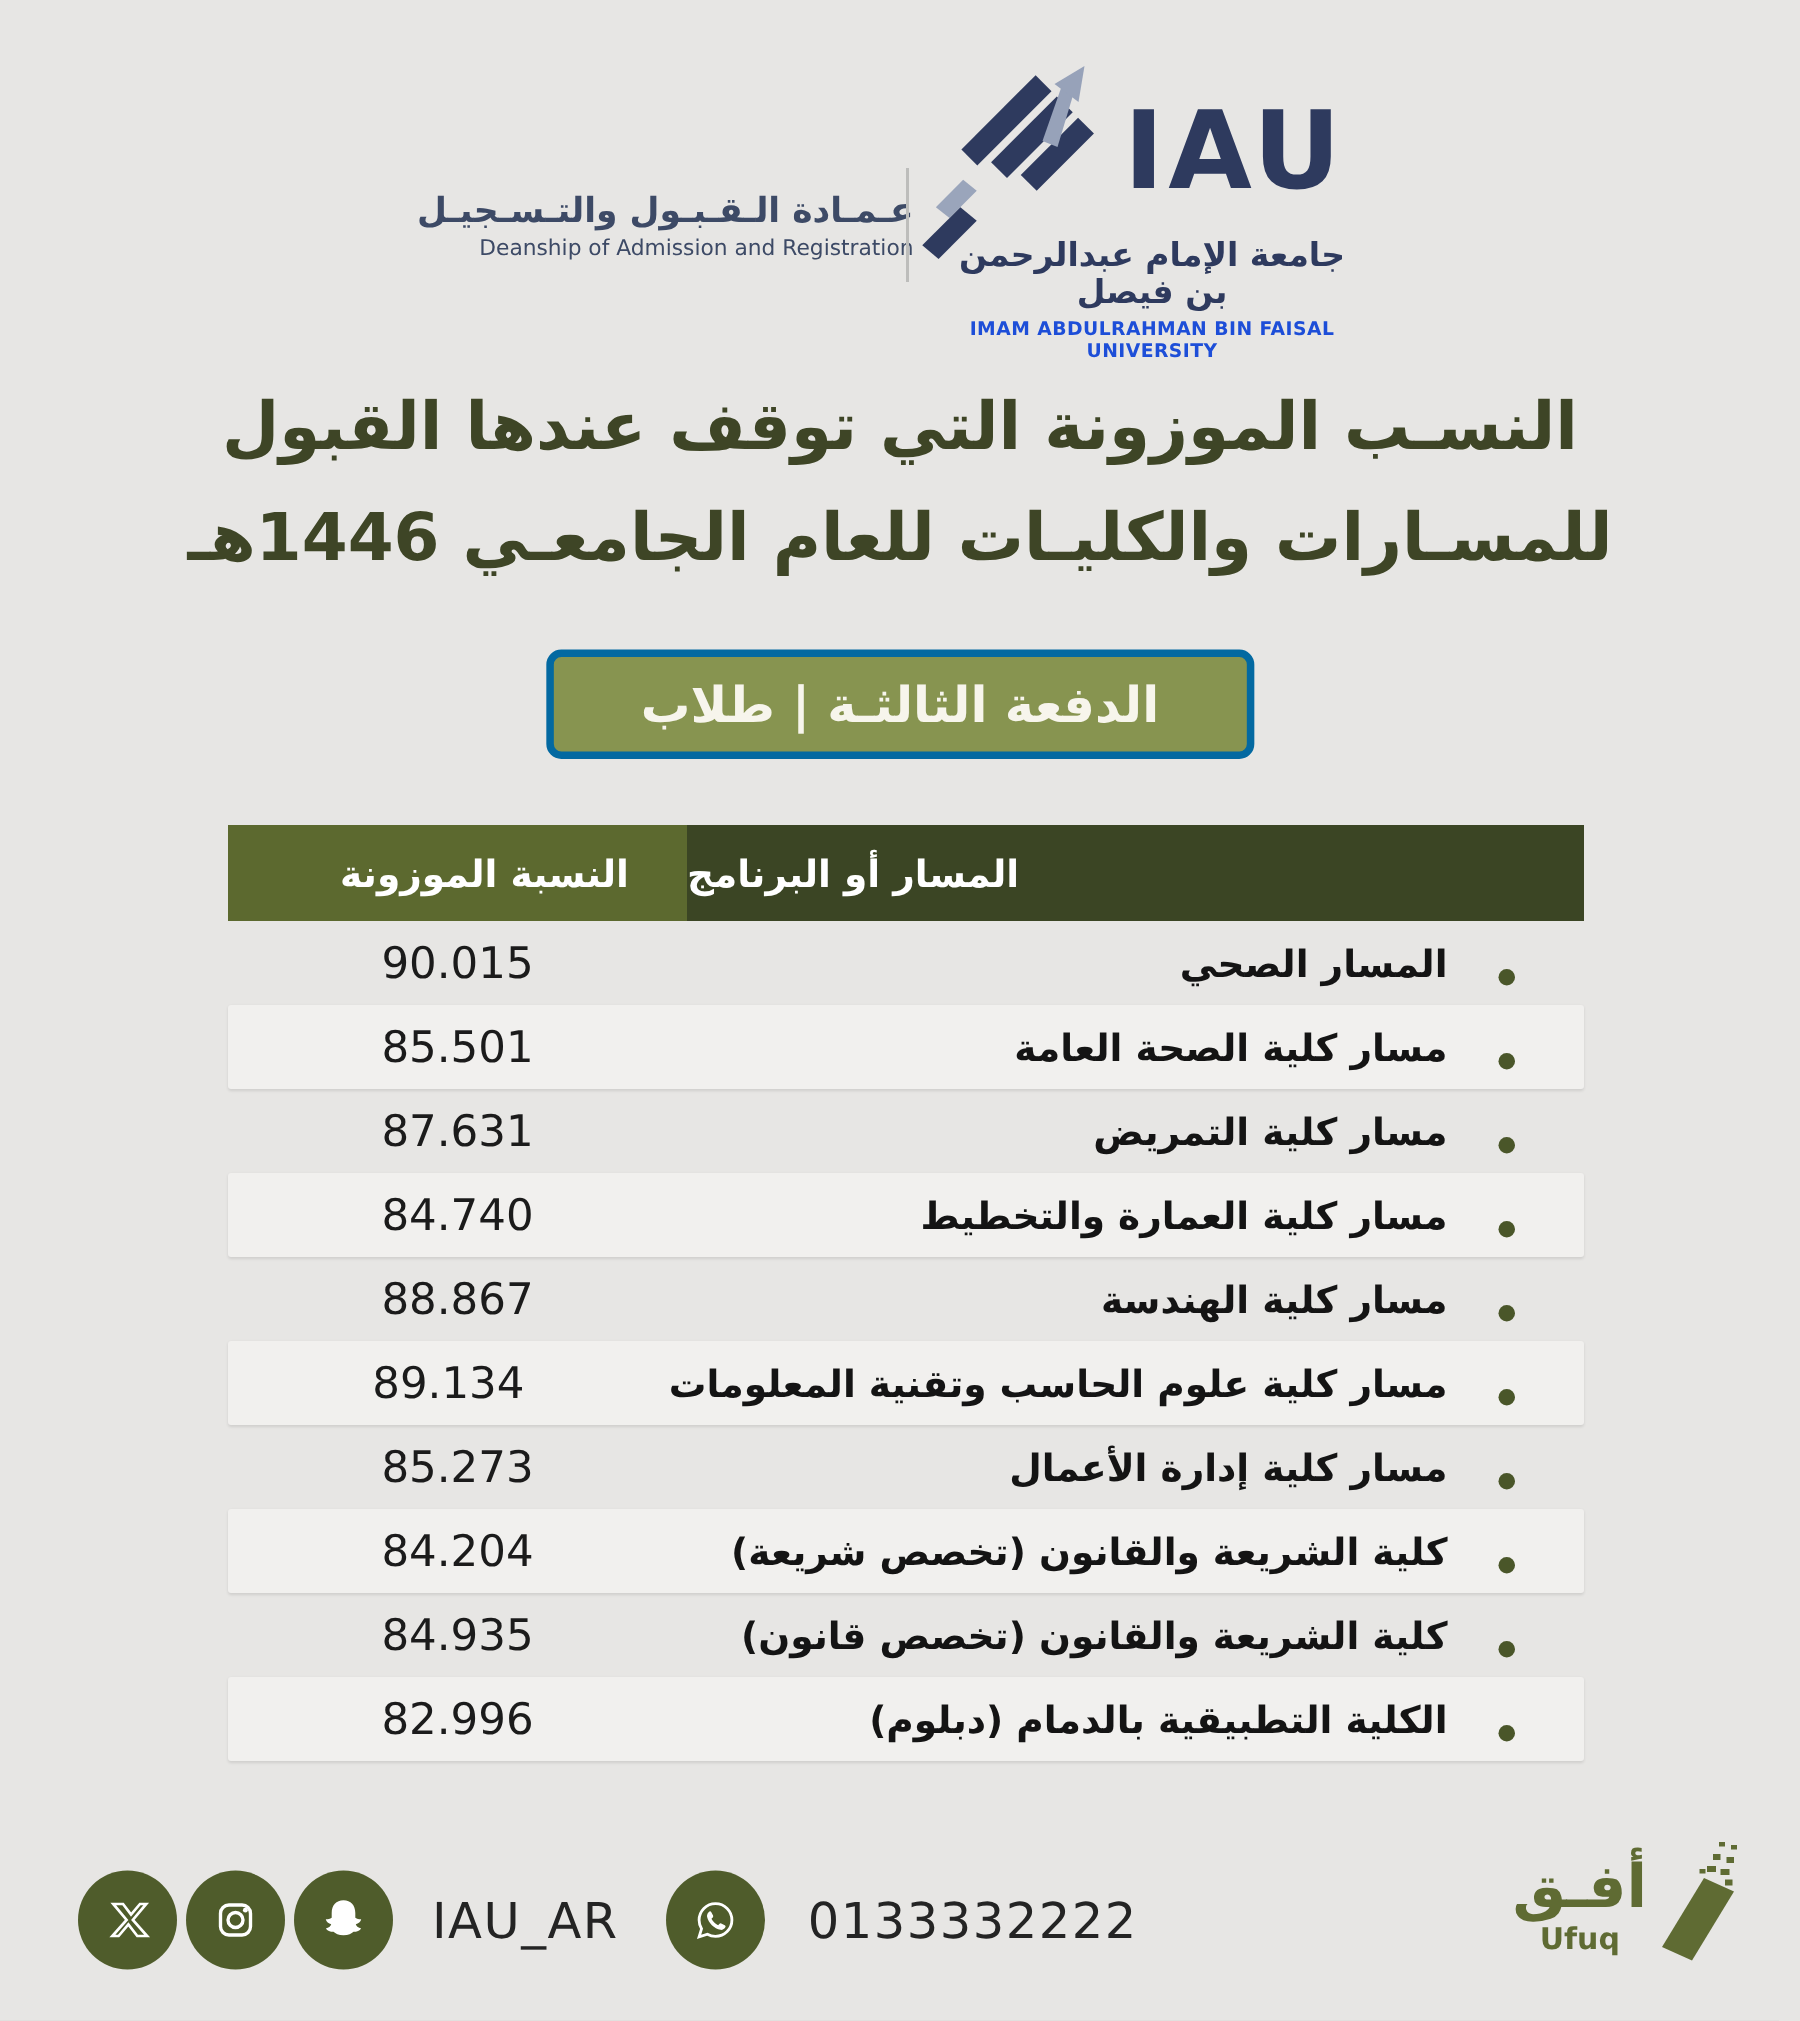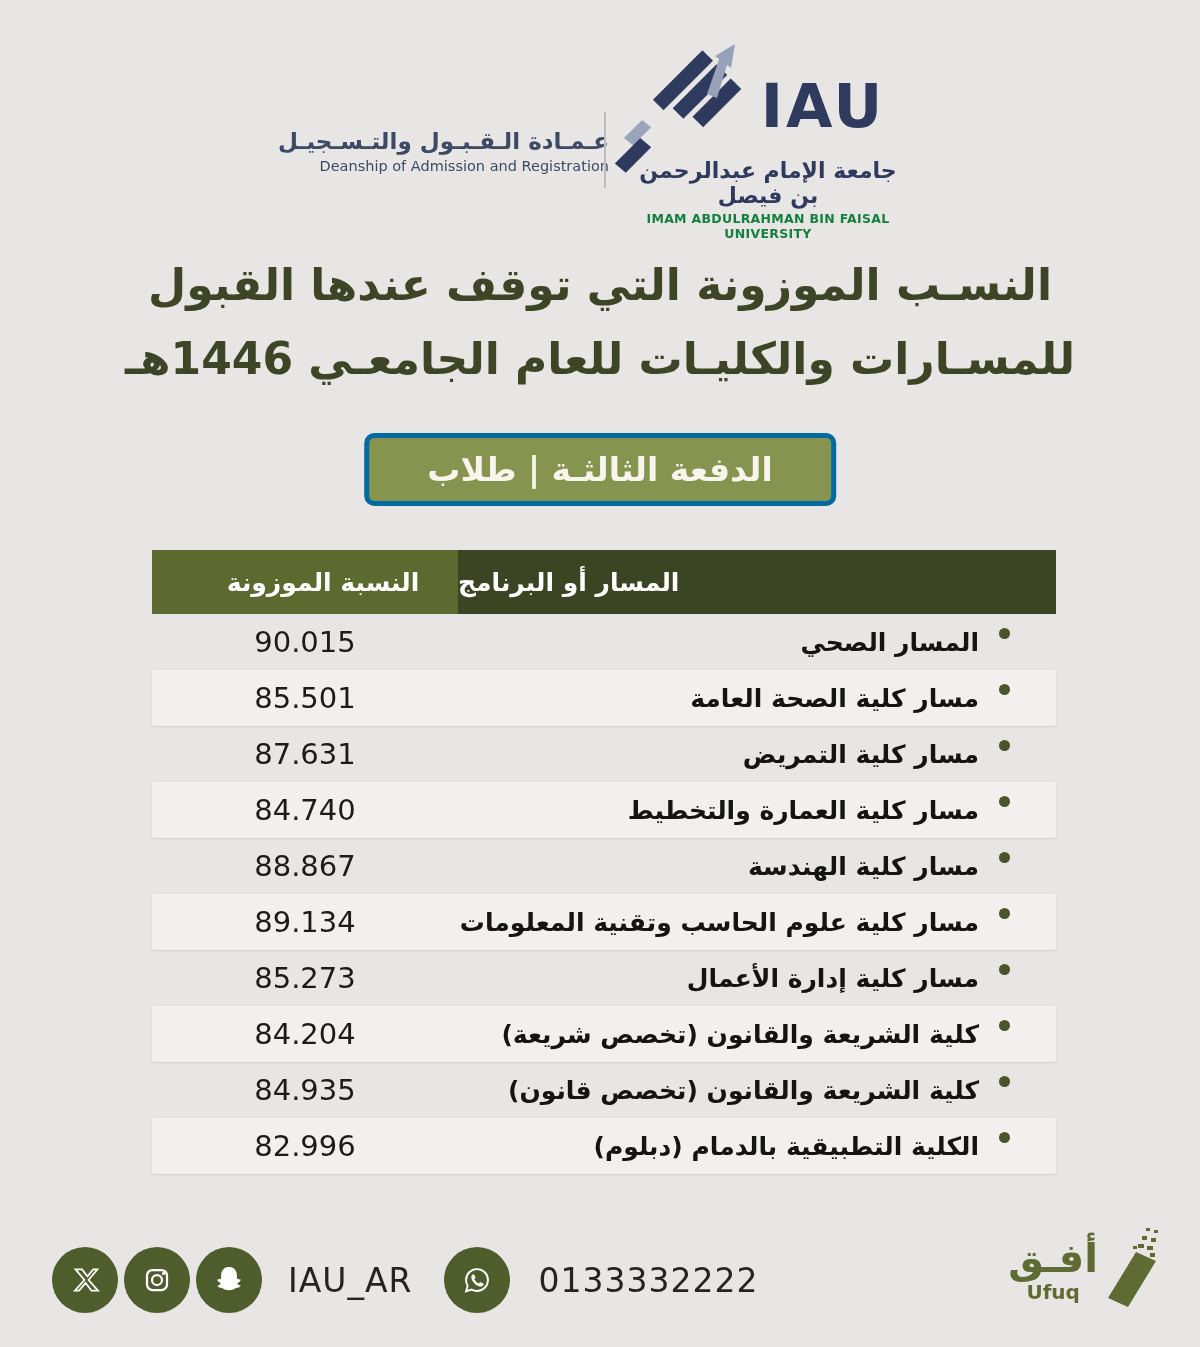--- a/index.html
+++ b/index.html
@@ -11,43 +11,43 @@
 
   
   .logos { position:absolute; top:0; left:0; width:100%; height:220px; }
   .deanship { position:absolute; left:278px; top:116px; display:flex; align-items:center; gap:4px; }
   .deanship-text { text-align:right; }
   .deanship-ar { font-size:23px; font-weight:bold; color:#3d4a66; direction:rtl; letter-spacing:1px; }
   .deanship-en { font-size:14.5px; color:#3d4a66; margin-top:4px; }
   .logo-divider { position:absolute; left:604px; top:112px; width:2px; height:76px; background:#bdbdbb; }
   .iau { position:absolute; left:628px; top:42px; width:280px; text-align:center; }
   .iau-top { display:flex; justify-content:center; align-items:flex-end; gap:2px; }
-  .iau-abbr { font-size:60px; font-weight:600; color:#2e3a5e; letter-spacing:3px; line-height:1; padding-bottom:6px; }
+  .iau-abbr { font-size:72px; font-weight:600; color:#2e3a5e; letter-spacing:3px; line-height:1; padding-bottom:6px; }
   .iau-ar { font-size:22px; font-weight:bold; color:#2e3a5e; direction:rtl; margin-top:16px; }
-  .iau-en { font-size:12.5px; font-weight:bold; color:#15803d; margin-top:3px; letter-spacing:0.3px; }
+  .iau-en { font-size:12.5px; font-weight:bold; color:#1d4ed8; margin-top:3px; letter-spacing:0.3px; }
 
   
   .title { position:absolute; top:248px; left:0; width:100%; text-align:center;
            color:#3e4526; font-weight:bold; font-size:44px; line-height:74px; direction:rtl; }
   .badge { position:absolute; top:433px; left:50%; transform:translateX(-50%);
            background:#879450; color:#f7f5ec; font-size:33px; font-weight:bold;
            padding:12px 58px; border-radius:10px; direction:rtl; white-space:nowrap;
            border:5px solid #0369a1; }
 
   
   .table { position:absolute; left:152px; top:550px; width:904px; }
   .thead { display:flex; height:64px; }
   .th-score { width:306px; background:#5c692f; color:#ffffff; display:flex; align-items:center;
               justify-content:center; font-size:25px; font-weight:bold; direction:rtl;padding-left:36px; }
   .th-program { flex:1; background:#3b4524; color:#ffffff; display:flex; align-items:center;
                 justify-content:flex-end; padding-right:38px; font-size:25px; font-weight:bold; direction:rtl; }
   .trow { display:flex; height:56px; align-items:center; }
   .trow.stripe { background:#f1f0ee; box-shadow:0 1px 2px rgba(0,0,0,0.10); border-radius:2px; }
   .score { width:306px; text-align:center; font-size:29px; color:#1b1b1b; }
-  .program { flex:1; display:flex; align-items:flex-start; justify-content:flex-end; gap:20px; padding-right:46px; }
+  .program { flex:1; display:flex; align-items:flex-end; justify-content:flex-end; gap:34px; padding-right:46px; }
   .plabel { font-size:25px; font-weight:bold; color:#141414; direction:rtl; white-space:nowrap; }
   .bullet { width:11px; height:11px; border-radius:50%; background:#4a5629; flex:0 0 auto; }
 
   
   .footer { position:absolute; left:52px; top:1247px; display:flex; align-items:center; gap:6px; }
   .circle { width:66px; height:66px; border-radius:50%; background:#4f5c2b;
             display:flex; align-items:center; justify-content:center; }
   .handle { font-size:33px; color:#242424; margin:0 26px 0 20px; letter-spacing:1px; }
   .phone  { font-size:33px; color:#242424; margin-left:22px; letter-spacing:1px; }
   .ufuq { position:absolute; right:38px; top:1222px; display:flex; align-items:center; gap:2px; }

